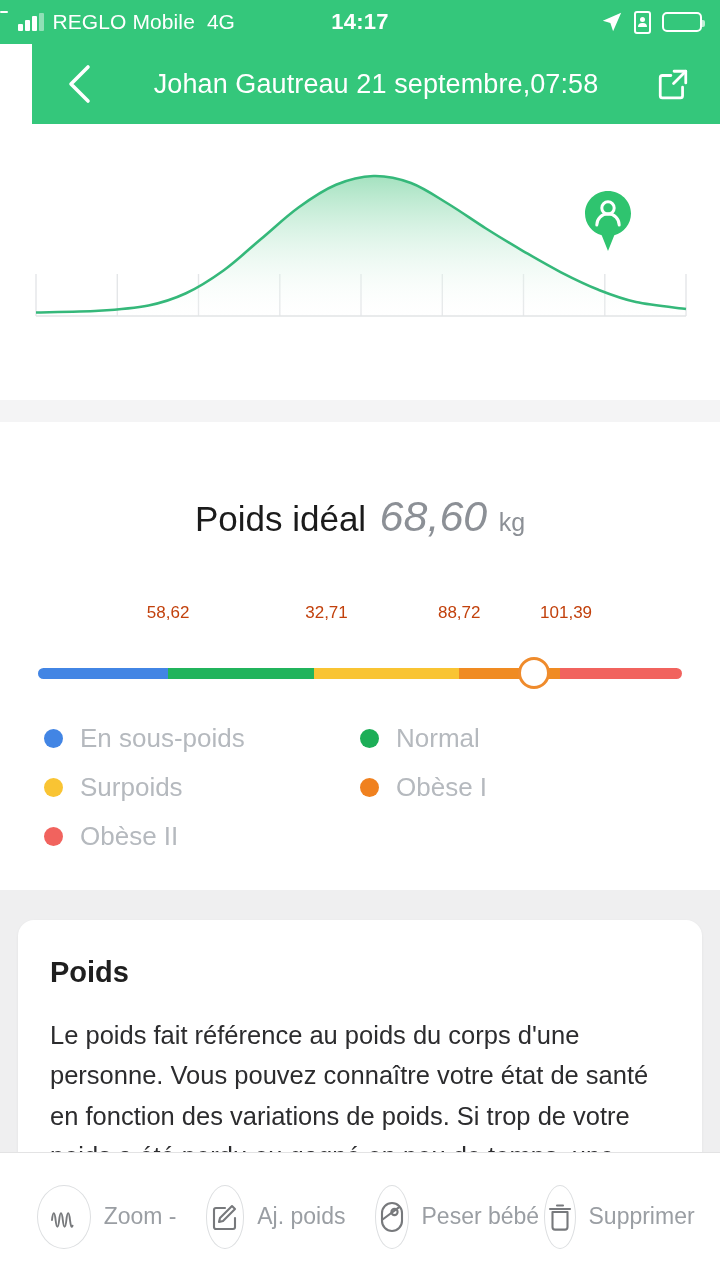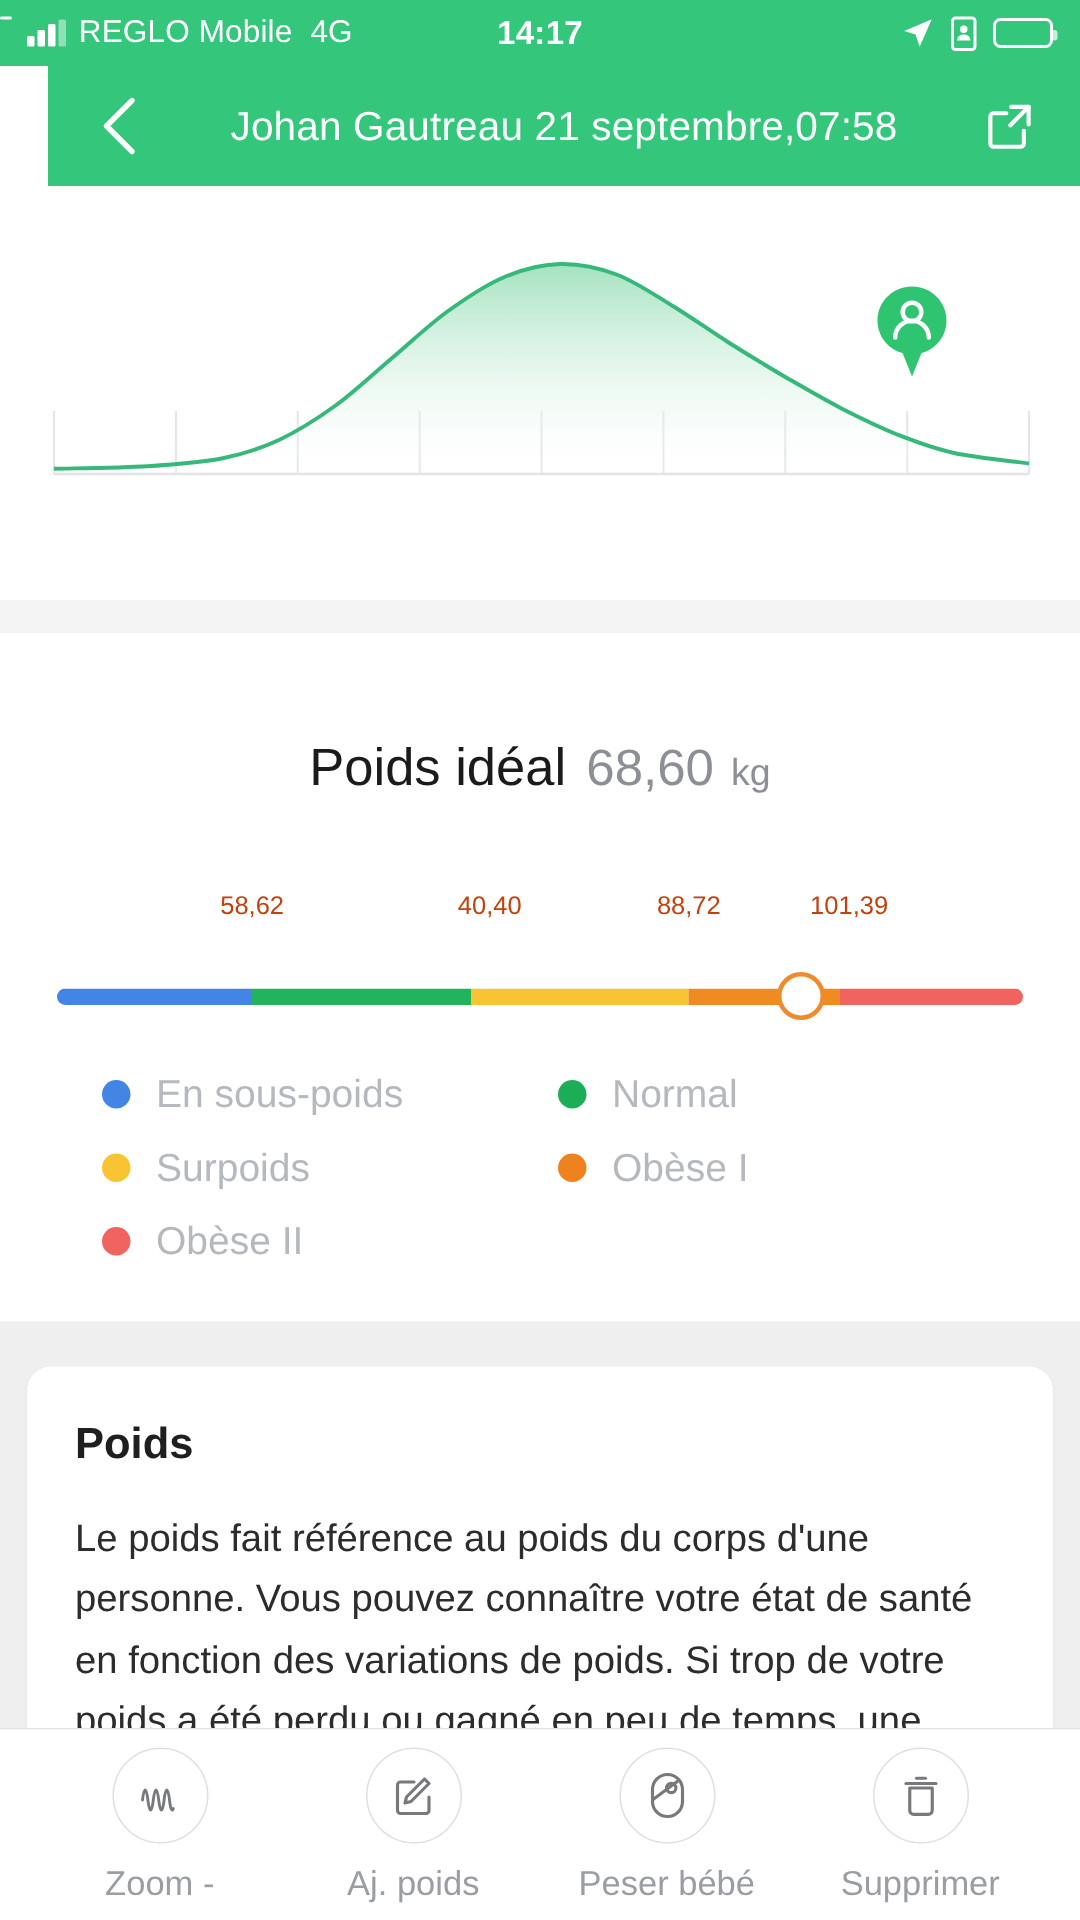--- a/index.html
+++ b/index.html
@@ -72,21 +72,21 @@
     display:flex; justify-content:space-between;
     padding:10px 40px 0 40px; color:#a9adb2; font-size:25px;
   }
   .gap-band{ height:22px; background:#f4f4f5; margin-top:26px; }
 
   
   .ideal{
     text-align:center; padding:70px 0 0 0; background:#fff;
   }
   .ideal-label{ font-size:35px; color:#1b1b1b; }
-  .ideal-value{ font-size:34px; color:#8c9096; margin-left:9px; }
+  .ideal-value{ font-size:43px; color:#8c9096; margin-left:9px;font-style:italic; }
   .ideal-unit{ font-size:25px; color:#8c9096; margin-left:7px; }
 
   
   .scale{ padding:62px 38px 0 38px; background:#fff; }
   .ticks{ position:relative; height:34px; }
   .tick{
     position:absolute; transform:translateX(-50%);
     font-size:17px; color:#c2410c; white-space:nowrap; top:0;
   }
   .bar-wrap{ position:relative; margin-top:20px; height:32px; }
@@ -96,21 +96,21 @@
   }
   .seg{ height:100%; }
   .thumb{
     position:absolute; top:0; width:32px; height:32px;
     background:#fff; border:3.4px solid #ef8b2c; border-radius:50%;
     transform:translateX(-50%);
   }
 
   
   .legend{
-    padding:34px 44px 0 68px; background:#fff;
+    padding:34px 44px 0 44px; background:#fff;
     display:grid; grid-template-columns:1fr 1fr; row-gap:18px;
   }
   .lg-item{ display:flex; align-items:center; gap:17px; }
   .lg-dot{ width:19px; height:19px; border-radius:50%; flex:none; }
   .lg-label{ font-size:26px; color:#b5b9be; }
 
   
   .info-sec{ background:#efeff0; margin-top:38px; padding:30px 18px 32px 18px; }
   .card{
     background:#fff; border-radius:16px; padding:36px 32px 40px 32px;
@@ -121,21 +121,21 @@
     margin-top:26px; font-size:25.5px; line-height:1.58; color:#2c2c2e;
   }
 
   
   .toolbar{
     position:absolute; left:0; right:0; bottom:0; height:128px;
     background:#fff; border-top:1px solid #e3e3e4;
     display:flex; align-items:center; justify-content:space-around;
     padding:0 22px;
   }
-  .tb-item{ display:flex; flex-direction:column; align-items:center; gap:13px; width:140px; }
+  .tb-item{ display:flex; flex-direction:row; align-items:center; gap:13px; width:140px; }
   .tb-circle{
     width:64px; height:64px; border-radius:50%; border:1.6px solid #dddfe1;
     display:flex; align-items:center; justify-content:center;
   }
   .tb-label{ font-size:23px; color:#9a9ea3; white-space:nowrap; }
 </style>
 </head>
 <body>
 
 <div class="statusbar">
@@ -220,21 +220,21 @@
 
 <div class="ideal">
   <span class="ideal-label">Poids idéal</span>
   <span class="ideal-value">68,60</span>
   <span class="ideal-unit">kg</span>
 </div>
 
 <div class="scale">
   <div class="ticks" id="ticks">
       <span class="tick" style="left: 20.2%;">58,62</span>
-      <span class="tick" style="left: 44.8%;">40,40</span>
+      <span class="tick" style="left: 44.8%;">32,71</span>
       <span class="tick" style="left: 62.3%; margin-left: 20px;">88,72</span>
       <span class="tick" style="left: 82%;">101,39</span>
     </div>
   <div class="bar-wrap">
     <div class="bar" id="bar">
         <div class="seg" style="width: 20.2%; background: rgb(66, 133, 228);"></div>
         <div class="seg" style="width: 22.6%; background: rgb(33, 180, 92);"></div>
         <div class="seg" style="width: 22.6%; background: rgb(249, 196, 51);"></div>
         <div class="seg" style="width: 15.6%; background: rgb(240, 139, 34);"></div>
         <div class="seg" style="width: 19%; background: rgb(241, 99, 94);"></div>

